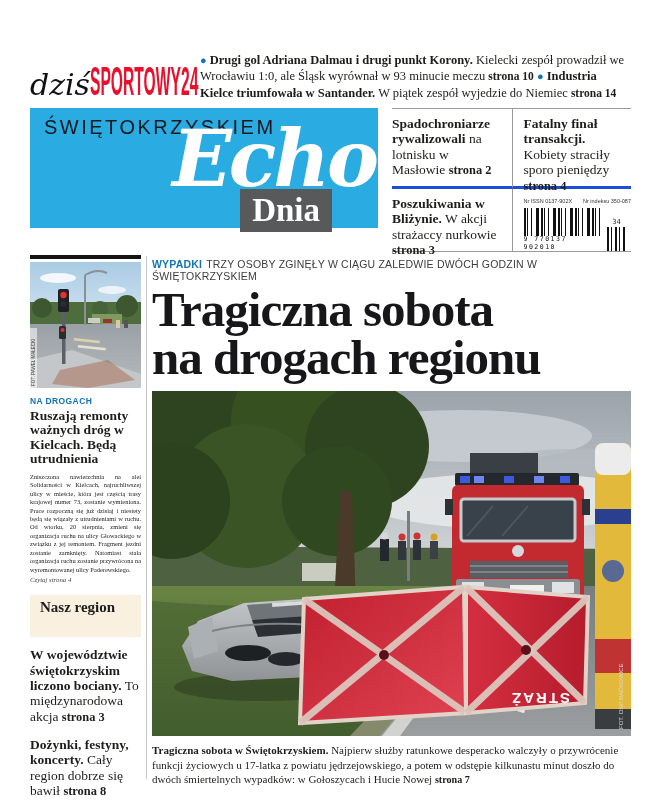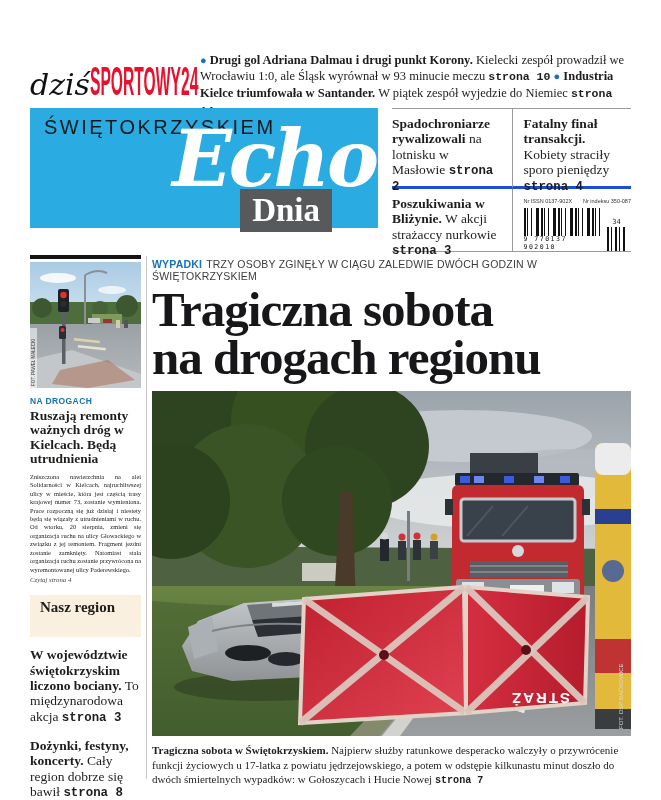--- a/index.html
+++ b/index.html
@@ -13,21 +13,21 @@
   .topstrip { position:absolute; left:30px; top:52px; width:601px; height:54px; }
   .topstrip-brand { position:absolute; left:0; top:0; width:168px; height:54px; }
   .dzis { position:absolute; left:0; bottom:4px; font-family:"DejaVu Serif", serif;
           font-style:italic; font-size:30px; color:#111; }
   .sportowy24 { position:absolute; left:60px; bottom:2px; color:#e8112d;
           font-family:"Liberation Sans", sans-serif; font-weight:700; font-size:34px;
           letter-spacing:0px; transform:scale(0.46,1.18); transform-origin:left bottom; white-space:nowrap; }
   .topnews { position:absolute; left:170px; top:0; width:431px; font-size:12.5px; line-height:1.3; color:#1d1d1b; }
   .bullet { color:#1472b8; font-size:11px; }
   .topnews b, .brief b, .caption b, .region-item b { font-weight:700; }
-  .pg { font-family:Liberation Mono, monospace; font-weight:700; font-size:0.92em; }
+  .pg { font-family:Liberation Serif, serif; font-weight:700; font-size:0.92em; }
 
   
   .mast-cyan { position:absolute; left:30px; top:108px; width:348px; height:120px; background:#2aace2; }
   .mast-region { position:absolute; left:14px; top:8px; font-family:"Liberation Sans", sans-serif;
           font-size:20px; letter-spacing:2.5px; color:#14181c; font-weight:400; }
   .mast-echo { position:absolute; right:2px; top:12px; color:#fff; font-family:"DejaVu Serif", serif;
           font-style:italic; font-weight:bold; font-size:78px; line-height:1; z-index:2; letter-spacing:-3px; }
   .mast-dnia { position:absolute; right:46px; bottom:-4px; background:#58595b; color:#fff;
           font-size:33px; line-height:1.25; padding:1px 12px 1px; z-index:1;font-weight:bold; }
 

